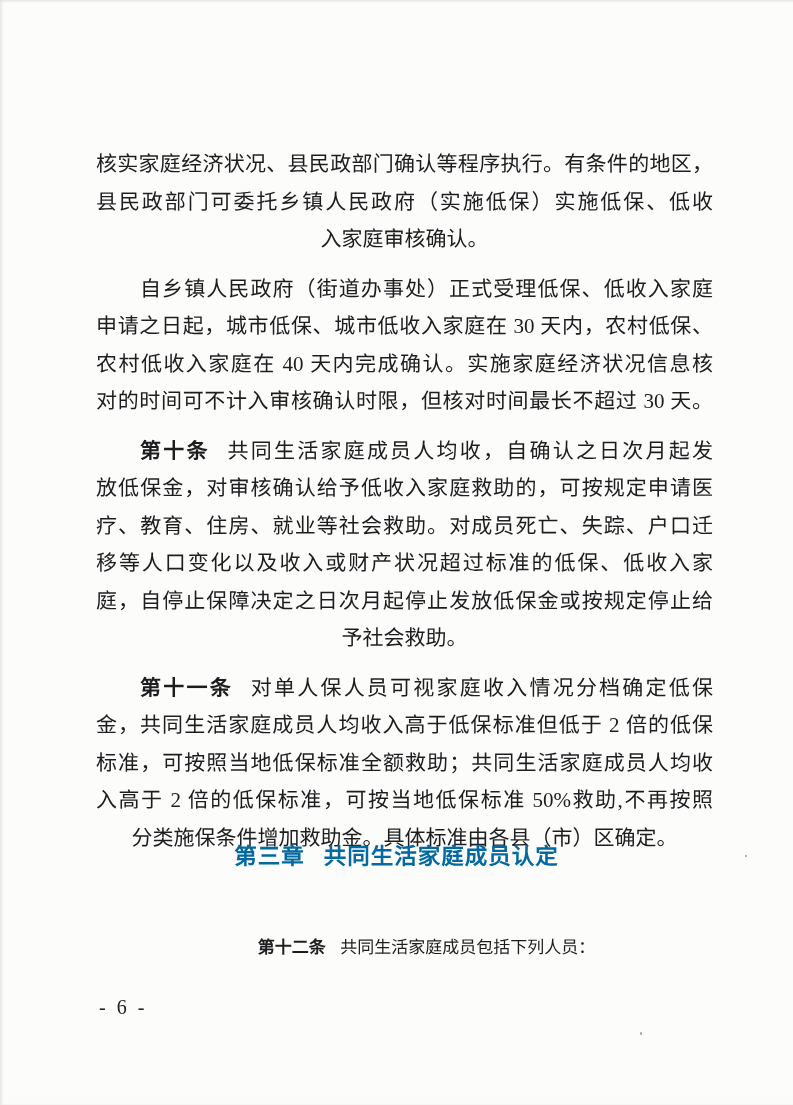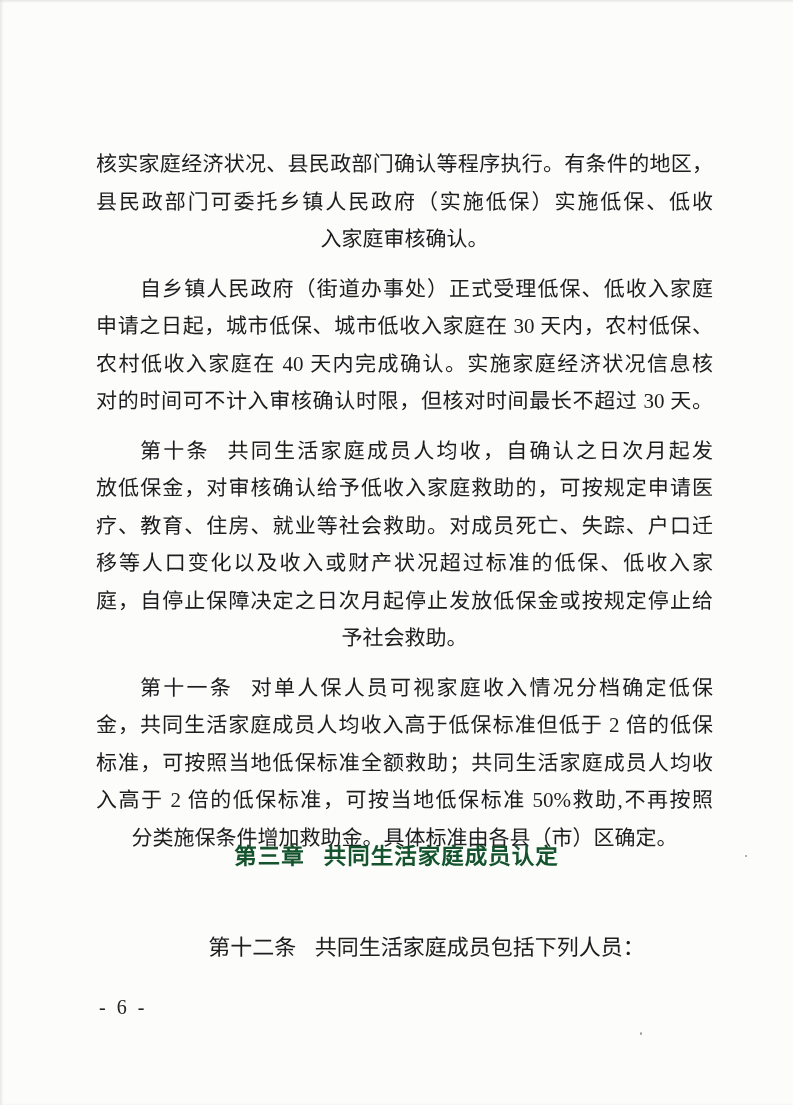--- a/index.html
+++ b/index.html
@@ -28,42 +28,42 @@
     line-height:37.5px;
     font-size:21px;
     text-align:justify;
     text-align-last:justify;
     overflow:hidden;
     white-space:normal;
   }
   .line.indent { text-indent:44px;margin-top:12px; }
   .line.end { text-align:center; text-align-last:auto; }
   .lead:not(:empty) {
-    font-weight:400;
+    font-weight:700;
     margin-right:0.85em;
   }
   
   .chapter {
     position:absolute;
     left:0; top:841px; width:793px;
     margin:0;
     text-align:center;
     font-family:"Liberation Sans","DejaVu Sans",sans-serif;
     font-weight:700;
     font-size:22.5px;
     line-height:32px;
-    color:#14532d;
+    color:#0369a1;
     letter-spacing:1px;
   }
   .ch-num { margin-right:0.85em; }
   
   .a12 {
     position:absolute;
     left:96px; top:917px; width:617px;
-    font-size:22px;
+    font-size:17px;
     line-height:37.5px;
   }
   
   .page-num {
     position:absolute;
     left:99px; top:995px;
     font-size:20px;
     line-height:24px;
     letter-spacing:3px;
     color:#222;

